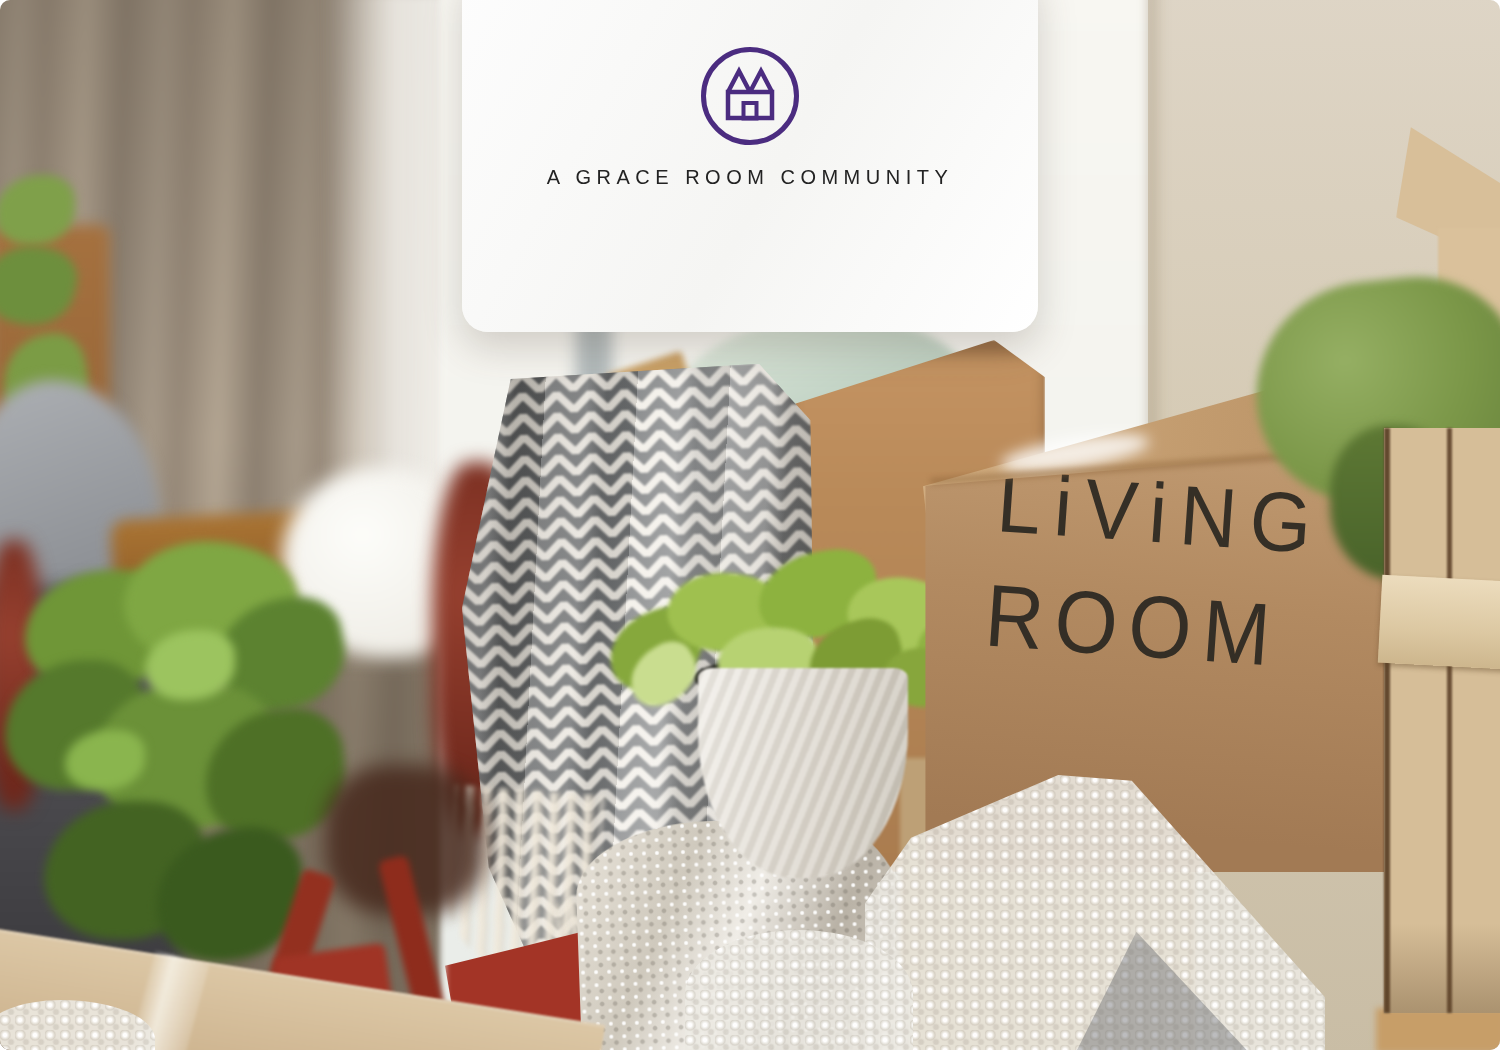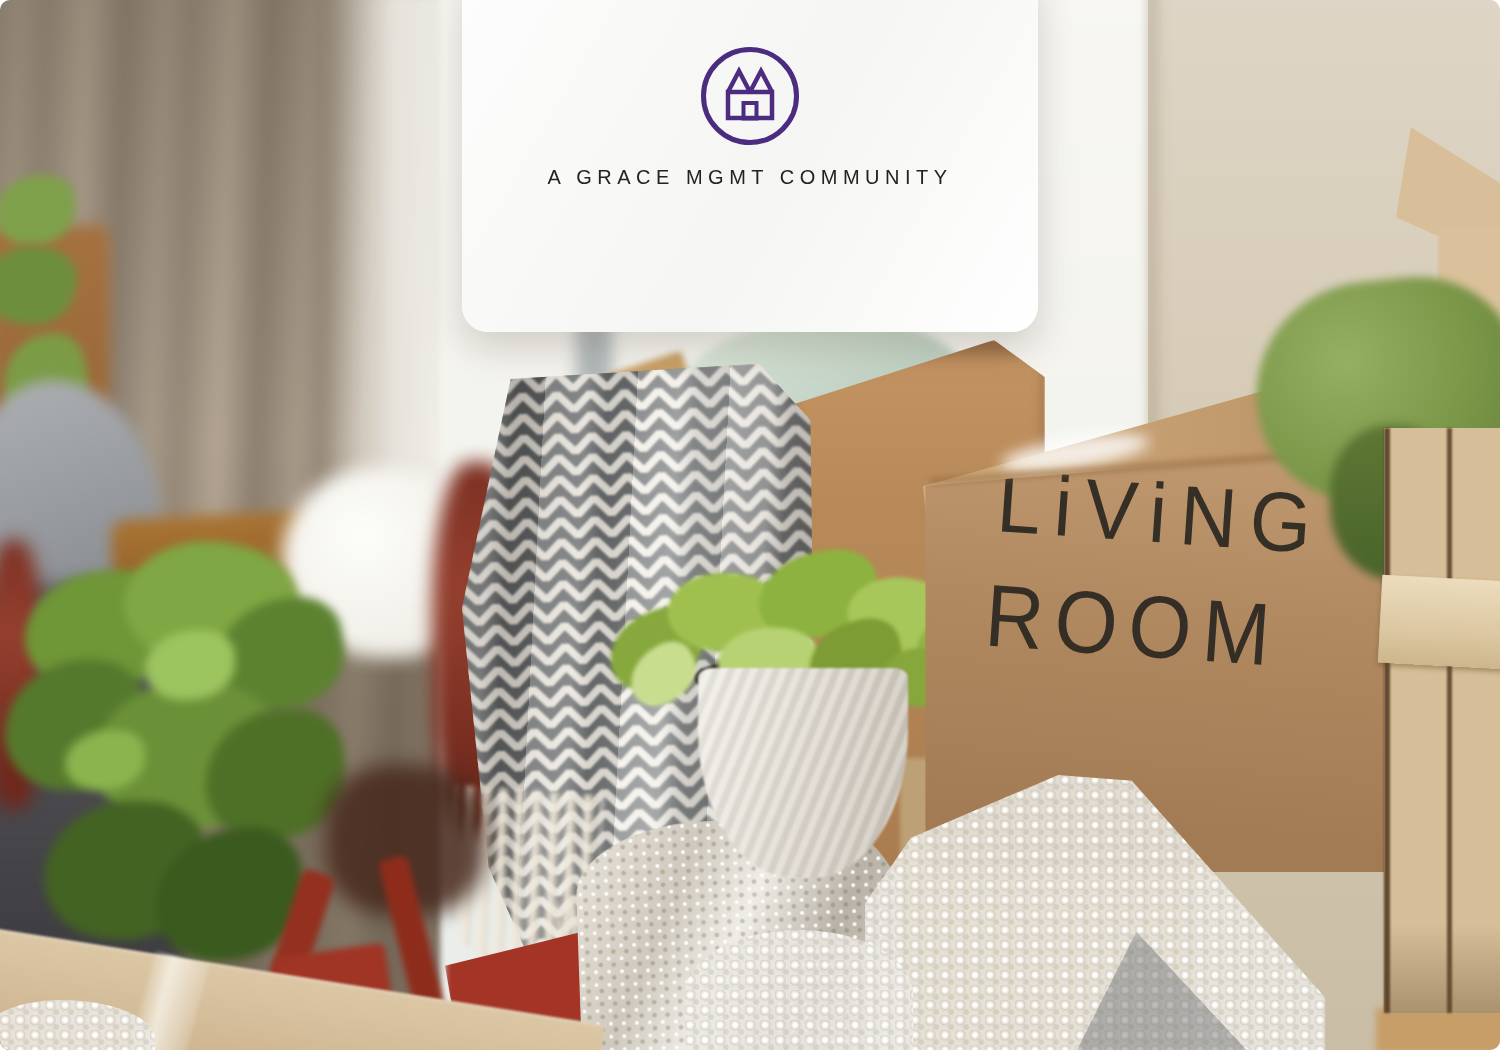--- a/index.html
+++ b/index.html
@@ -340,16 +340,16 @@
   <div class="abs bubble bubble-corner"></div>
 
   <div class="abs card">
     <svg width="104" height="104" viewBox="0 0 104 104" fill="none" xmlns="http://www.w3.org/2000/svg">
       <circle cx="52" cy="52" r="46.5" stroke="#4b2c80" stroke-width="5" fill="none"></circle>
       <rect x="30" y="48" width="44" height="26" stroke="#4b2c80" stroke-width="4.5" fill="none"></rect>
       <path d="M30 48 L41 27 L52 48" stroke="#4b2c80" stroke-width="4.5" fill="none" stroke-linejoin="miter"></path>
       <path d="M52 48 L63 27 L74 48" stroke="#4b2c80" stroke-width="4.5" fill="none" stroke-linejoin="miter"></path>
       <rect x="45.5" y="59" width="13" height="15.5" stroke="#4b2c80" stroke-width="4" fill="none"></rect>
     </svg>
-    <div class="subtitle">A GRACE MGMT COMMUNITY</div>
+    <div class="subtitle">A GRACE ROOM COMMUNITY</div>
   </div>
 
 </div>
 
 </body></html>

